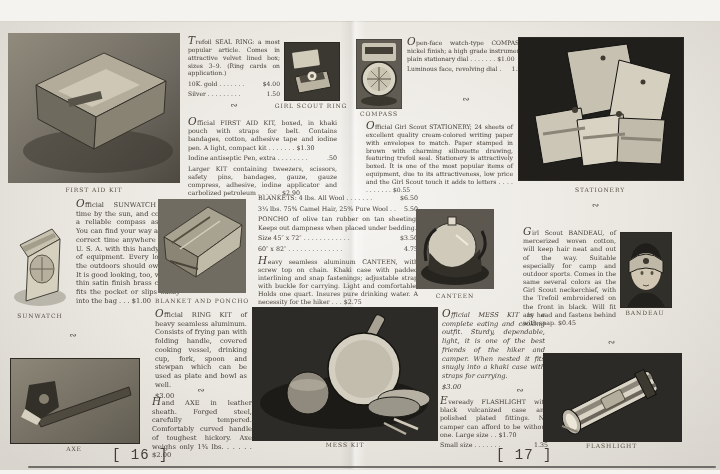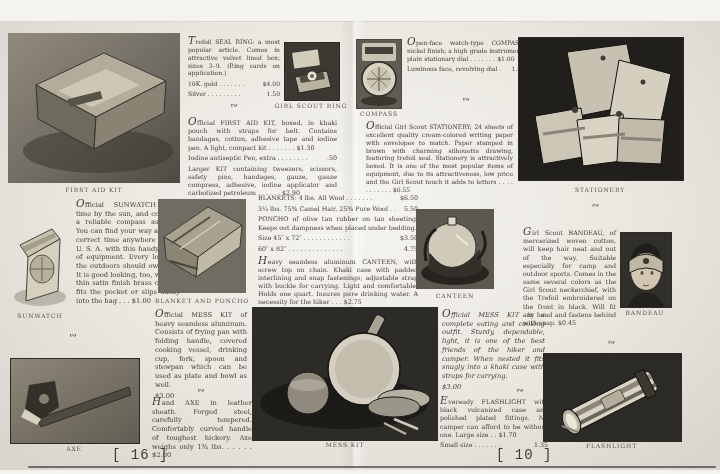--- a/index.html
+++ b/index.html
@@ -195,21 +195,21 @@
       <rect width="128" height="84" fill="url(#g2)"></rect>
       <polygon points="26,60 118,28 120,36 30,68" fill="#4f4a40" stroke="#2e2b25" stroke-width="1"></polygon>
       <polygon points="18,26 44,22 48,48 30,60 14,50" fill="#33302a"></polygon>
       <polygon points="14,50 30,60 26,66 10,58" fill="#d6d0c0"></polygon>
       <circle cx="33" cy="40" r="5" fill="#85806f"></circle>
     </svg>
   </div>
   <div class="cap" style="left:10px;top:445px;width:128px;">AXE</div>
 
   <div class="tb fs68" style="left:155px;top:309px;width:92px;">
-    <div class="para lead">Official MESS KIT of heavy seamless aluminum. Consists of frying pan with folding handle, covered cooking vessel, drinking cup, fork, spoon and stewpan which can be used as plate and bowl as well.</div>
+    <div class="para lead">Official RING KIT of heavy seamless aluminum. Consists of frying pan with folding handle, covered cooking vessel, drinking cup, fork, spoon and stewpan which can be used as plate and bowl as well.</div>
     <div class="pricetag">$3.00</div>
   </div>
 
   <div class="orn" style="left:155px;top:386px;width:92px;">∾</div>
 
   <div class="tb fs68" style="left:152px;top:397px;width:100px;">
     <div class="para lead">Hand AXE in leather sheath. Forged steel, carefully tempered. Comfortably curved handle of toughest hickory. Axe weighs only 1¾ lbs. . . . . . $2.00</div>
   </div>
 
   <div class="folio" style="left:112px;top:447px;">[ 16 ]</div>
@@ -327,16 +327,16 @@
         <rect x="100" y="33" width="10" height="28" fill="#3c3931" stroke="#14130f" stroke-width="1"></rect>
         <rect x="58" y="40" width="22" height="12" rx="2" fill="#b3ad9e" stroke="#55503f" stroke-width="1"></rect>
         <ellipse cx="22" cy="47" rx="8" ry="13" fill="#b9b4a6" stroke="#14130f" stroke-width="1"></ellipse>
         <ellipse cx="22" cy="47" rx="4.5" ry="9" fill="#ebe6d7"></ellipse>
       </g>
       <path d="M18 72 L34 78" stroke="#8a8577" stroke-width="2"></path>
     </svg>
   </div>
   <div class="cap" style="left:543px;top:442px;width:137px;">FLASHLIGHT</div>
 
-  <div class="folio" style="left:496px;top:447px;">[ 10 ]</div>
+  <div class="folio" style="left:496px;top:447px;">[ 17 ]</div>
 
   <div id="scan-edge"></div>
 </div>
 
 </body></html>

